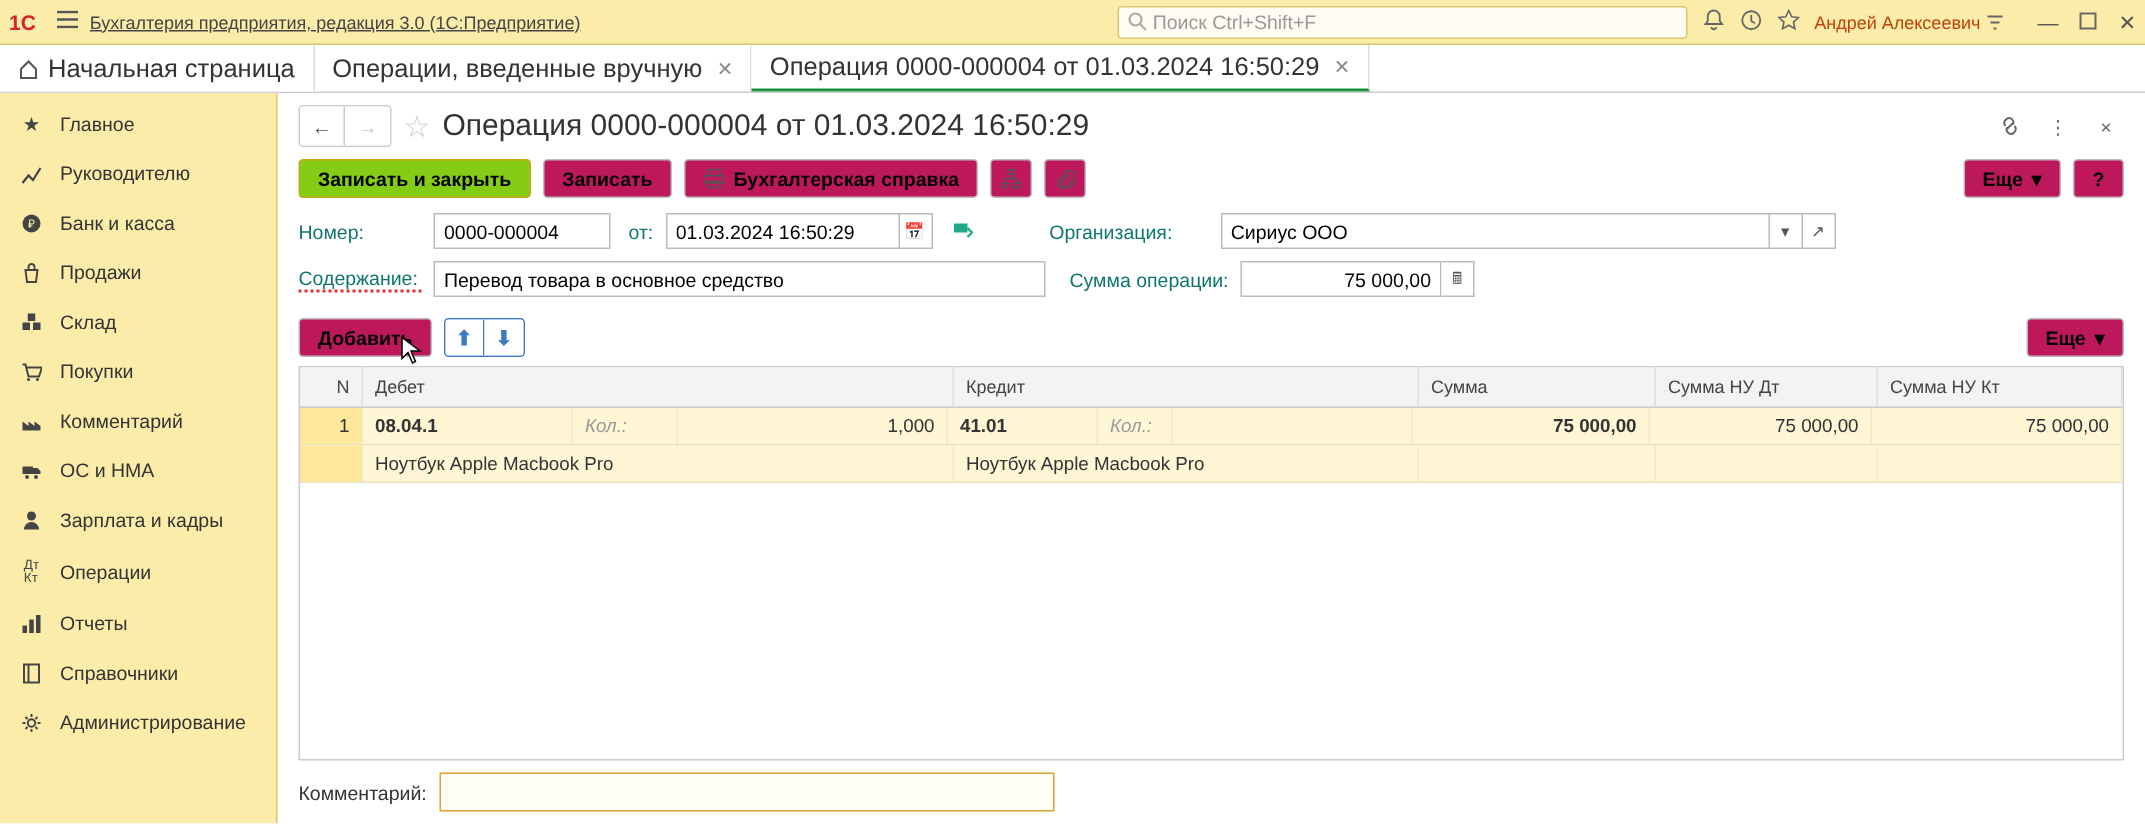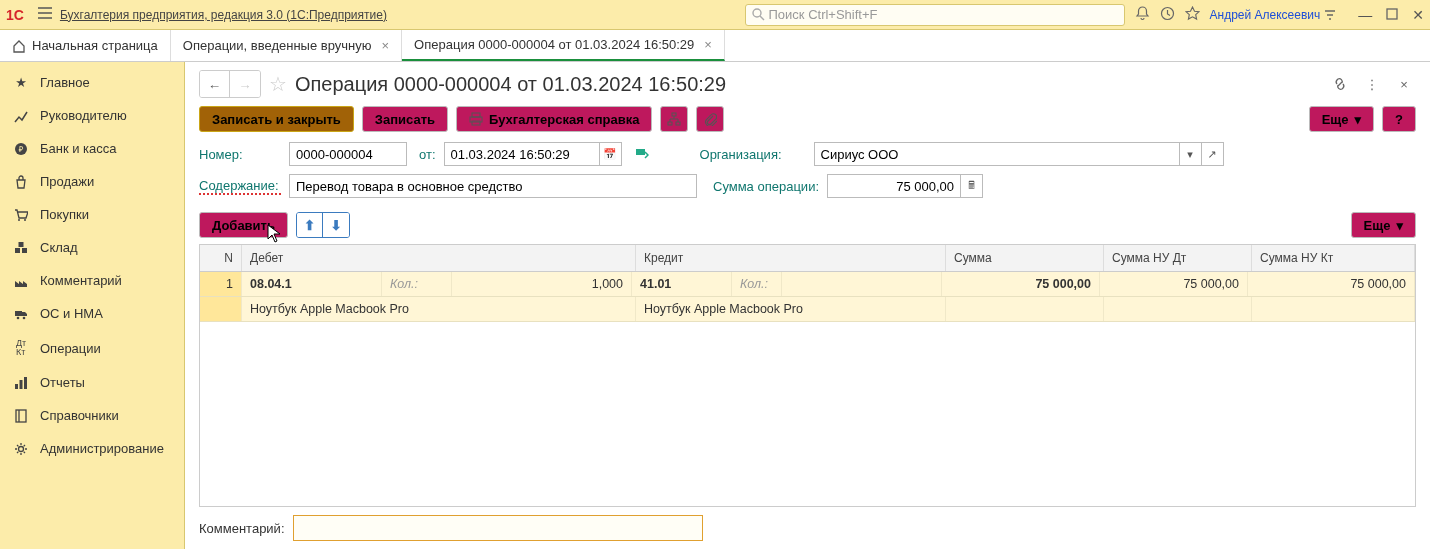--- a/index.html
+++ b/index.html
@@ -6,26 +6,26 @@
 body { background: #fff; font-size: 13px; color: #333; overflow: hidden; }
 .titlebar { height: 30px; background: #fcecaa; display: flex; align-items: center; padding: 0 6px; border-bottom: 1px solid #d8c770; }
 .titlebar .logo { color: #d6252a; font-weight: bold; font-size: 14px; margin-right: 6px; }
 .titlebar .hamburger { margin: 0 8px; cursor: pointer; }
 .titlebar .title { flex: 0 0 auto; color: #444; font-size: 12px; text-decoration: underline; }
 .titlebar .spacer { flex: 1; }
 .searchbox { display: flex; align-items: center; background: #fffdf3; border: 1px solid #d8c770; border-radius: 3px; height: 22px; width: 380px; padding: 0 6px; color: #999; }
 .searchbox svg { margin-right: 4px; }
 .titlebar .icons { display: flex; align-items: center; gap: 10px; margin-left: 10px; color: #555; }
 .titlebar .icons span, .titlebar .icons div { cursor: pointer; }
-.username { font-size: 12px; color: #1d4ed8; display:flex; align-items:center; gap:4px;}
+.username { font-size: 12px; color: #c2410c; display:flex; align-items:center; gap:4px;}
 .winbtns { display: flex; gap: 14px; margin-left: 12px; }
 .winbtns span { cursor: pointer; color: #555; font-size: 14px; }
 
 .tabbar { height: 32px; background: #fff; border-bottom: 1px solid #ccc; display: flex; align-items: stretch; }
-.tab { display: flex; align-items: center; padding: 0 12px; border-right: 1px solid #ddd; font-size: 13px; cursor: pointer; gap:6px; position:relative;}
+.tab { display: flex; align-items: center; padding: 0 12px; border-right: 1px solid #ddd; font-size: 17px; cursor: pointer; gap:6px; position:relative;}
 .tab.home { background: #fff; }
 .tab.active { border-bottom: 2px solid #1a8f3c; background:#fff;}
 .tab .close { color: #888; margin-left: 4px; }
 
 .main { display: flex; height: calc(549px - 30px - 32px); }
 .sidebar { width: 185px; background: #fcecaa; border-right: 1px solid #d8c770; padding-top: 4px; }
 .sidebar .item { display: flex; align-items: center; padding: 9px 12px; cursor: pointer; color: #333; gap: 10px; font-size:13px;}
 .sidebar .ic { width: 18px; display:flex; justify-content:center; color:#444;}
 
 .content { flex: 1; display: flex; flex-direction: column; padding: 8px 14px; }
@@ -33,21 +33,21 @@
 .navbtns { display: flex; border: 1px solid #ccc; border-radius: 3px; overflow:hidden;}
 .navbtns button { width: 30px; height: 26px; border: none; background: #fff; cursor: pointer; color:#555;}
 .navbtns button:first-child { border-right: 1px solid #ccc; }
 .star { color: #ccc; font-size: 20px; cursor: pointer; }
 .doc-title { font-size: 20px; font-weight: normal; color: #333; }
 .doc-header .right { margin-left: auto; display:flex; gap:8px; align-items:center;}
 .iconbtn { width:24px; height:24px; display:flex; align-items:center; justify-content:center; cursor:pointer; color:#666;}
 
 .toolbar { display: flex; align-items: center; gap: 8px; margin-bottom: 10px; }
 .btn { height: 26px; padding: 0 12px; border: 1px solid #bbb; background: #be185d; border-radius: 3px; cursor: pointer; font-size: 13px; display:flex; align-items:center; gap:6px;font-weight:bold;}
-.btn.primary { background: #a16207; border-color: #caa617; font-weight: bold; }
+.btn.primary { background: #84cc16; border-color: #caa617; font-weight: bold; }
 .btn.icon-only { padding: 0; width: 28px; justify-content:center;}
 .toolbar .right { margin-left: auto; display:flex; gap:8px;}
 
 .form-row { display: flex; align-items: center; gap: 8px; margin-bottom: 8px; font-size: 13px; }
 .form-row label { color: #0f766e; }
 .underline-red { border-bottom: 2px dotted #d33; }
 .input { height: 24px; border: 1px solid #bbb; padding: 0 6px; font-size: 13px; background:#fff; }
 .input-group { display:flex; align-items:stretch;}
 .input-group .addon { border:1px solid #bbb; border-left:none; width:22px; display:flex; align-items:center; justify-content:center; cursor:pointer; background:#fff; font-size:11px; color:#555;}
 
@@ -176,55 +176,64 @@
         <span class="ic">
           <svg width="14" height="14" viewBox="0 0 14 14">
             <path d="M3 5h8l-1 8H4z M5 5V3a2 2 0 014 0v2" fill="none" stroke="#444" stroke-width="1.3"></path>
           </svg>
         </span>
         <span>Продажи</span>
       </div>
     <div class="item">
         <span class="ic">
           <svg width="14" height="14" viewBox="0 0 14 14">
+            <rect x="1" y="7" width="5" height="5" fill="#444"></rect>
+            <rect x="8" y="7" width="5" height="5" fill="#444"></rect>
+            <rect x="4.5" y="1" width="5" height="5" fill="#444"></rect>
+          </svg>
+        </span>
+        <span>Склад</span>
+      </div>
+    <div class="item">
+        <span class="ic">
+          <svg width="14" height="14" viewBox="0 0 14 14">
             <path d="M1 2h2l2 8h7l2-6H4" fill="none" stroke="#444" stroke-width="1.3"></path>
             <circle cx="5" cy="12" r="1" fill="#444"></circle>
             <circle cx="11" cy="12" r="1" fill="#444"></circle>
           </svg>
         </span>
         <span>Покупки</span>
-      </div>
-    <div class="item">
-        <span class="ic">
-          <svg width="14" height="14" viewBox="0 0 14 14">
-            <rect x="1" y="7" width="5" height="5" fill="#444"></rect>
-            <rect x="8" y="7" width="5" height="5" fill="#444"></rect>
-            <rect x="4.5" y="1" width="5" height="5" fill="#444"></rect>
-          </svg>
-        </span>
-        <span>Склад</span>
       </div>
     <div class="item">
         <span class="ic">
           <svg width="14" height="14" viewBox="0 0 14 14">
             <path d="M1 13V7l4 3V7l4 3V7l4 3v3z" fill="#444"></path>
           </svg>
         </span>
         <span>Комментарий</span>
       </div>
     <div class="item">
         <span class="ic">
           <svg width="14" height="14" viewBox="0 0 14 14">
             <rect x="1" y="4" width="7" height="5" fill="#444"></rect>
             <path d="M8 5h3l2 2v2H8z" fill="#444"></path>
             <circle cx="4" cy="11" r="1.3" fill="#444"></circle>
             <circle cx="10" cy="11" r="1.3" fill="#444"></circle>
           </svg>
         </span>
         <span>ОС и НМА</span>
+      </div>
+    <div class="item">
+        <span class="ic">
+          <svg width="14" height="14" viewBox="0 0 14 14">
+            <circle cx="7" cy="4" r="3" fill="#444"></circle>
+            <path d="M2 13a5 5 0 0110 0z" fill="#444"></path>
+          </svg>
+        </span>
+        <span>Зарплата и кадры</span>
       </div>
     <div class="item">
         <span class="ic" style="font-size:9px; line-height:9px;">Дт<br>Кт</span>
         <span>Операции</span>
       </div>
     <div class="item">
         <span class="ic">
           <svg width="14" height="14" viewBox="0 0 14 14">
             <rect x="1" y="8" width="3" height="5" fill="#444"></rect>
             <rect x="5.5" y="4" width="3" height="9" fill="#444"></rect>

